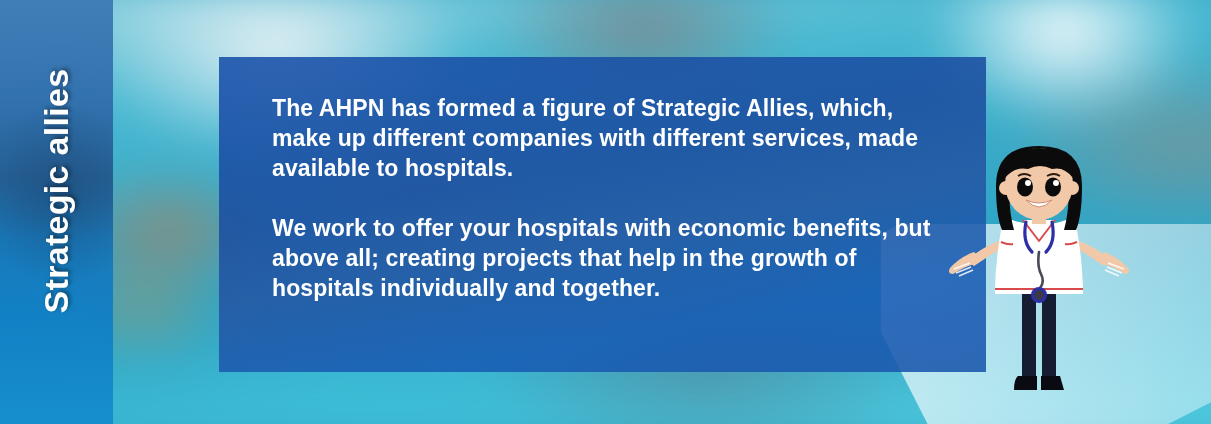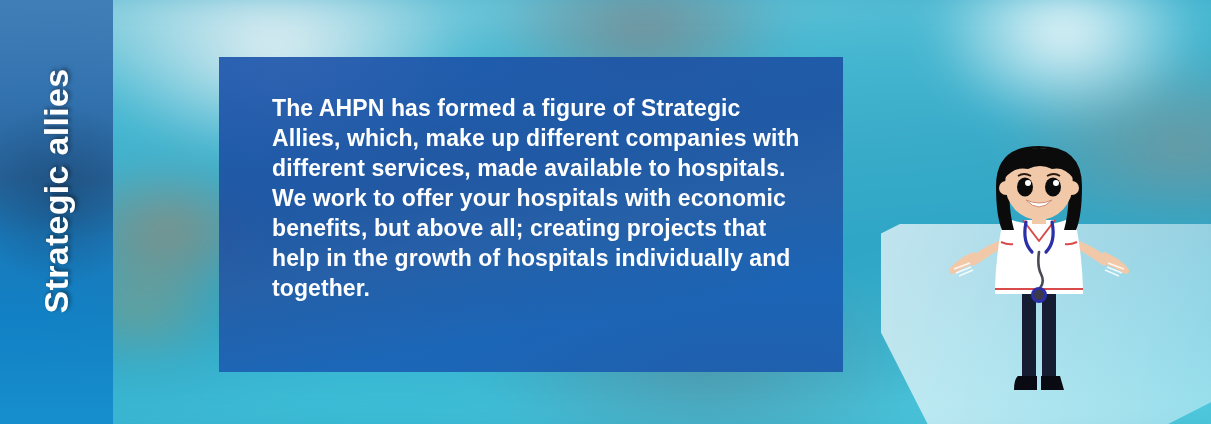--- a/index.html
+++ b/index.html
@@ -102,41 +102,42 @@
     background: linear-gradient(135deg, rgba(255,255,255,0.72) 0%, rgba(235,248,252,0.55) 55%, rgba(210,240,248,0.35) 100%);
     transform: rotate(-27deg);
     transform-origin: 0 0;
   }
 
   
   .text-panel {
     position: absolute;
     left: 219px;
     top: 57px;
-    width: 624px;
+    width: 767px;
     height: 315px;
     background: linear-gradient(170deg,
         rgba(24,80,170,0.88) 0%,
         rgba(28,78,160,0.88) 38%,
         rgba(36,86,163,0.88) 55%,
         rgba(24,92,180,0.88) 78%,
         rgba(26,86,172,0.88) 100%);
     z-index: 3;
     box-sizing: border-box;
     padding: 36px 40px 0 53px;
   }
   .para {
     color: #ffffff;
     font-size: 23px;
     font-weight: bold;
     line-height: 30px;
     margin: 0;
     letter-spacing: 0.1px;
   }
   .para + .para {
+    margin-top: 30px;
   }
 
   
   .nurse {
     position: absolute;
     left: 944px;
     top: 138px;
     width: 190px;
     height: 270px;
     z-index: 5;

